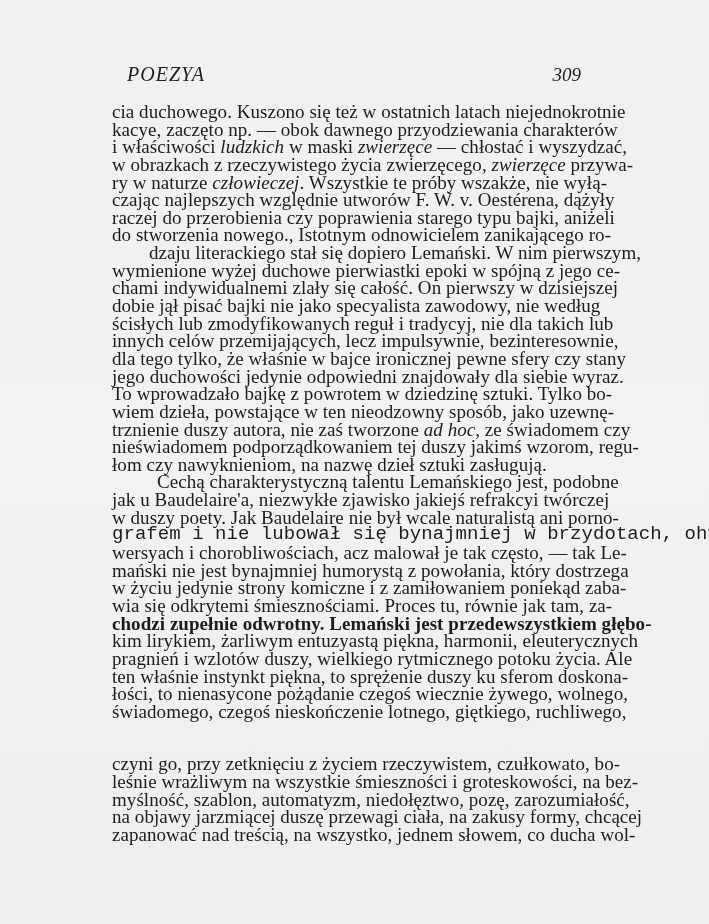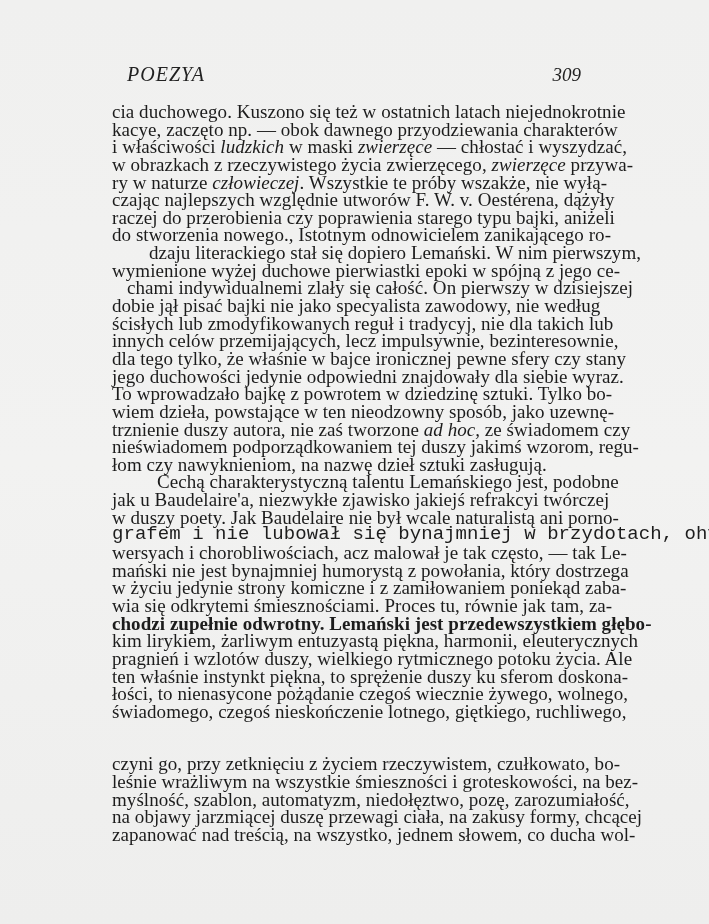--- a/index.html
+++ b/index.html
@@ -54,21 +54,21 @@
     <div class="line" style="white-space: nowrap;">cia duchowego.  Kuszono się też w ostatnich latach niejednokrotnie</div>
     <div class="line" style="white-space: nowrap;">kacye, zaczęto np. — obok dawnego przyodziewania charakterów</div>
     <div class="line" style="white-space: nowrap;"><span>i właściwości </span><span class="it">ludzkich</span><span> w maski </span><span class="it">zwierzęce</span><span> — chłostać i wyszydzać,</span></div>
     <div class="line" style="white-space: nowrap;"><span>w obrazkach z rzeczywistego życia zwierzęcego, </span><span class="it">zwierzęce</span><span> przywa-</span></div>
     <div class="line" style="white-space: nowrap;"><span>ry w naturze </span><span class="it">człowieczej</span><span>.  Wszystkie te próby wszakże, nie wyłą-</span></div>
     <div class="line" style="white-space: nowrap;">czając najlepszych względnie utworów F. W. v. Oestérena, dążyły</div>
     <div class="line" style="white-space: nowrap;">raczej do przerobienia czy poprawienia starego typu bajki, aniżeli</div>
     <div class="line" style="white-space: nowrap;">do stworzenia nowego., Istotnym odnowicielem zanikającego ro-</div>
     <div class="line" style="white-space: nowrap; margin-left: 37px;">dzaju literackiego stał się dopiero Lemański.  W nim pierwszym,</div>
     <div class="line" style="white-space: nowrap;">wymienione wyżej duchowe pierwiastki epoki w spójną z jego ce-</div>
-    <div class="line" style="white-space: nowrap; margin-left: 15px;">chami indywidualnemi zlały się całość.  On pierwszy w dzisiejszej</div>
+    <div class="line" style="white-space: nowrap;">chami indywidualnemi zlały się całość.  On pierwszy w dzisiejszej</div>
     <div class="line" style="white-space: nowrap;">dobie jął pisać bajki nie jako specyalista zawodowy, nie według</div>
     <div class="line" style="white-space: nowrap;">ścisłych lub zmodyfikowanych reguł i tradycyj, nie dla takich lub</div>
     <div class="line" style="white-space: nowrap;">innych celów przemijających, lecz impulsywnie, bezinteresownie,</div>
     <div class="line" style="white-space: nowrap;">dla tego tylko, że właśnie w bajce ironicznej pewne sfery czy stany</div>
     <div class="line" style="white-space: nowrap;">jego duchowości jedynie odpowiedni znajdowały dla siebie wyraz.</div>
     <div class="line" style="white-space: nowrap;">To wprowadzało bajkę z powrotem w dziedzinę sztuki.  Tylko bo-</div>
     <div class="line" style="white-space: nowrap;">wiem dzieła, powstające w ten nieodzowny sposób, jako uzewnę-</div>
     <div class="line" style="white-space: nowrap;"><span>trznienie duszy autora, nie zaś tworzone </span><span class="it">ad hoc,</span><span> ze świadomem czy</span></div>
     <div class="line" style="white-space: nowrap;">nieświadomem podporządkowaniem tej duszy jakimś wzorom, regu-</div>
     <div class="line last" style="white-space: nowrap;">łom czy nawyknieniom, na nazwę dzieł sztuki zasługują.</div>

